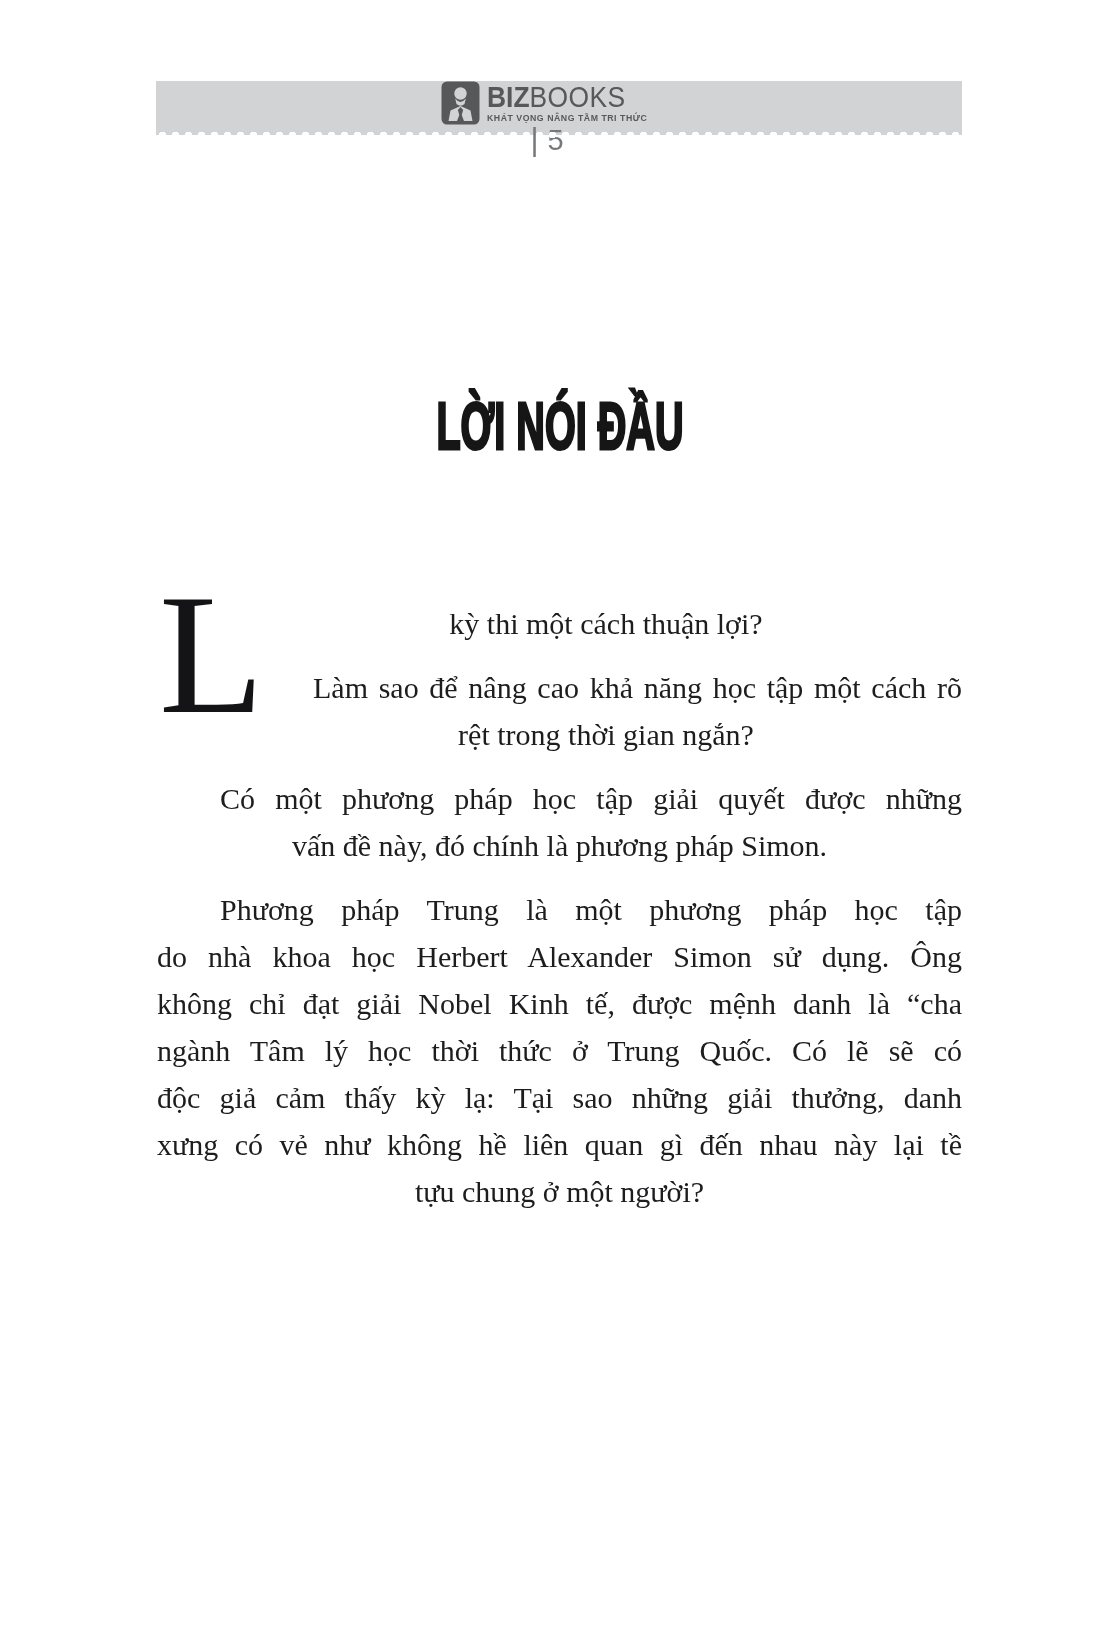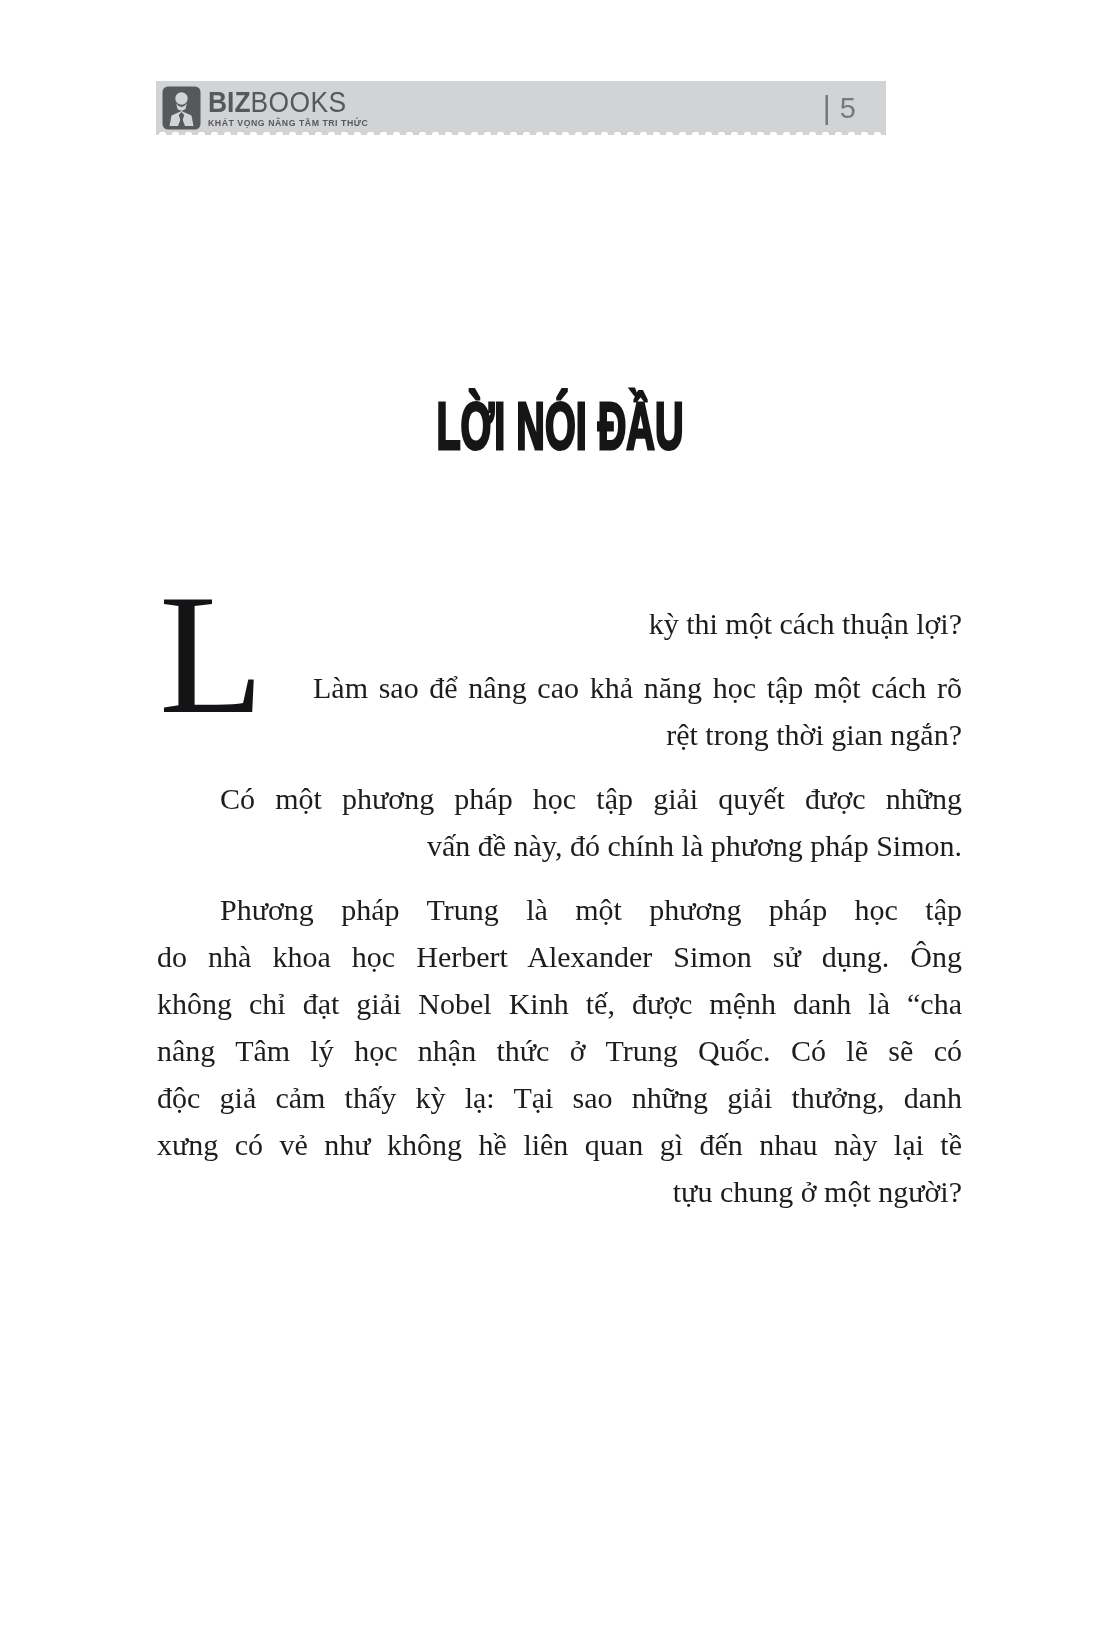--- a/index.html
+++ b/index.html
@@ -9,27 +9,28 @@
     margin:0 auto;
     background:#ffffff;
     overflow:hidden;
     font-family:"Liberation Serif", serif;
   }
 
   
   .hdr{
     position:absolute;
     left:156px;top:81px;
-    width:730px;height:54px;
+    width:806px;height:54px;
     background:#d2d3d5;
     display:flex;
     align-items:center;
     justify-content:space-between;
     padding:0 30px 0 6px;
     box-sizing:border-box;
+    flex-direction:column;
   }
   
   .hdr::after{
     content:"";
     position:absolute;
     left:0;right:0;bottom:-4px;height:8px;
     background-image:radial-gradient(circle 3.5px at 50% 50%, #ffffff 97%, rgba(255,255,255,0) 100%);
     background-size:13px 8px;
     background-repeat:repeat-x;
   }
@@ -87,21 +88,21 @@
   .body{
     position:absolute;
     left:157px;top:600px;
     width:805px;
     font-size:30px;
     line-height:47px;
     color:#1d1d1f;
   }
   .para{margin:0 0 17px 0;}
   .line{text-align:justify;text-align-last:justify;}
-  .line.last{text-align:right;text-align-last:auto;}
+  .line.last{text-align:center;text-align-last:auto;}
   .para.indent .line.first{text-indent:63px;}
 
   .dropcap{
     float:left;
     width:93px;height:135px;
     position:relative;
   }
   .dropcap span{
     position:absolute;
     top:-32px;left:2px;
@@ -150,20 +151,20 @@
         <div class="line last">rệt trong thời gian ngắn?</div>
       </div>
       <div class="para indent">
         <div class="line first">Có một phương pháp học tập giải quyết được những</div>
         <div class="line last">vấn đề này, đó chính là phương pháp Simon.</div>
       </div>
       <div class="para indent">
         <div class="line first">Phương pháp Trung là một phương pháp học tập</div>
         <div class="line">do nhà khoa học Herbert Alexander Simon sử dụng. Ông</div>
         <div class="line">không chỉ đạt giải Nobel Kinh tế, được mệnh danh là “cha</div>
-        <div class="line">nâng Tâm lý học nhận thức ở Trung Quốc. Có lẽ sẽ có</div>
+        <div class="line">ngành Tâm lý học thời thức ở Trung Quốc. Có lẽ sẽ có</div>
         <div class="line">độc giả cảm thấy kỳ lạ: Tại sao những giải thưởng, danh</div>
         <div class="line">xưng có vẻ như không hề liên quan gì đến nhau này lại tề</div>
         <div class="line last">tựu chung ở một người?</div>
       </div>
     </main>
 
 </div>
 
 </body></html>

